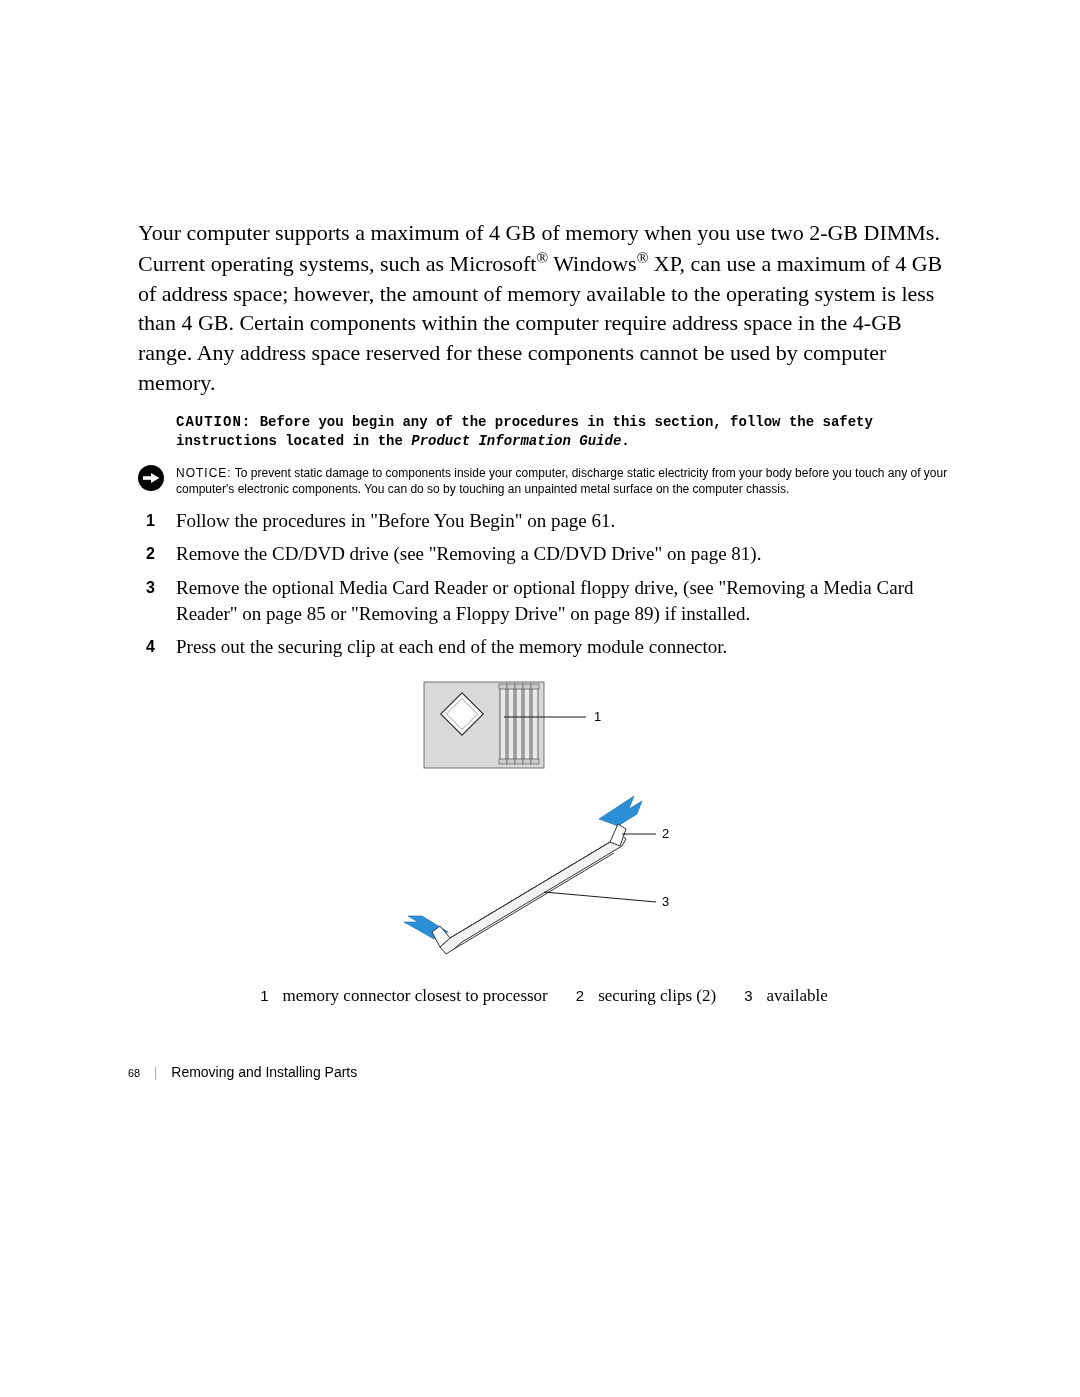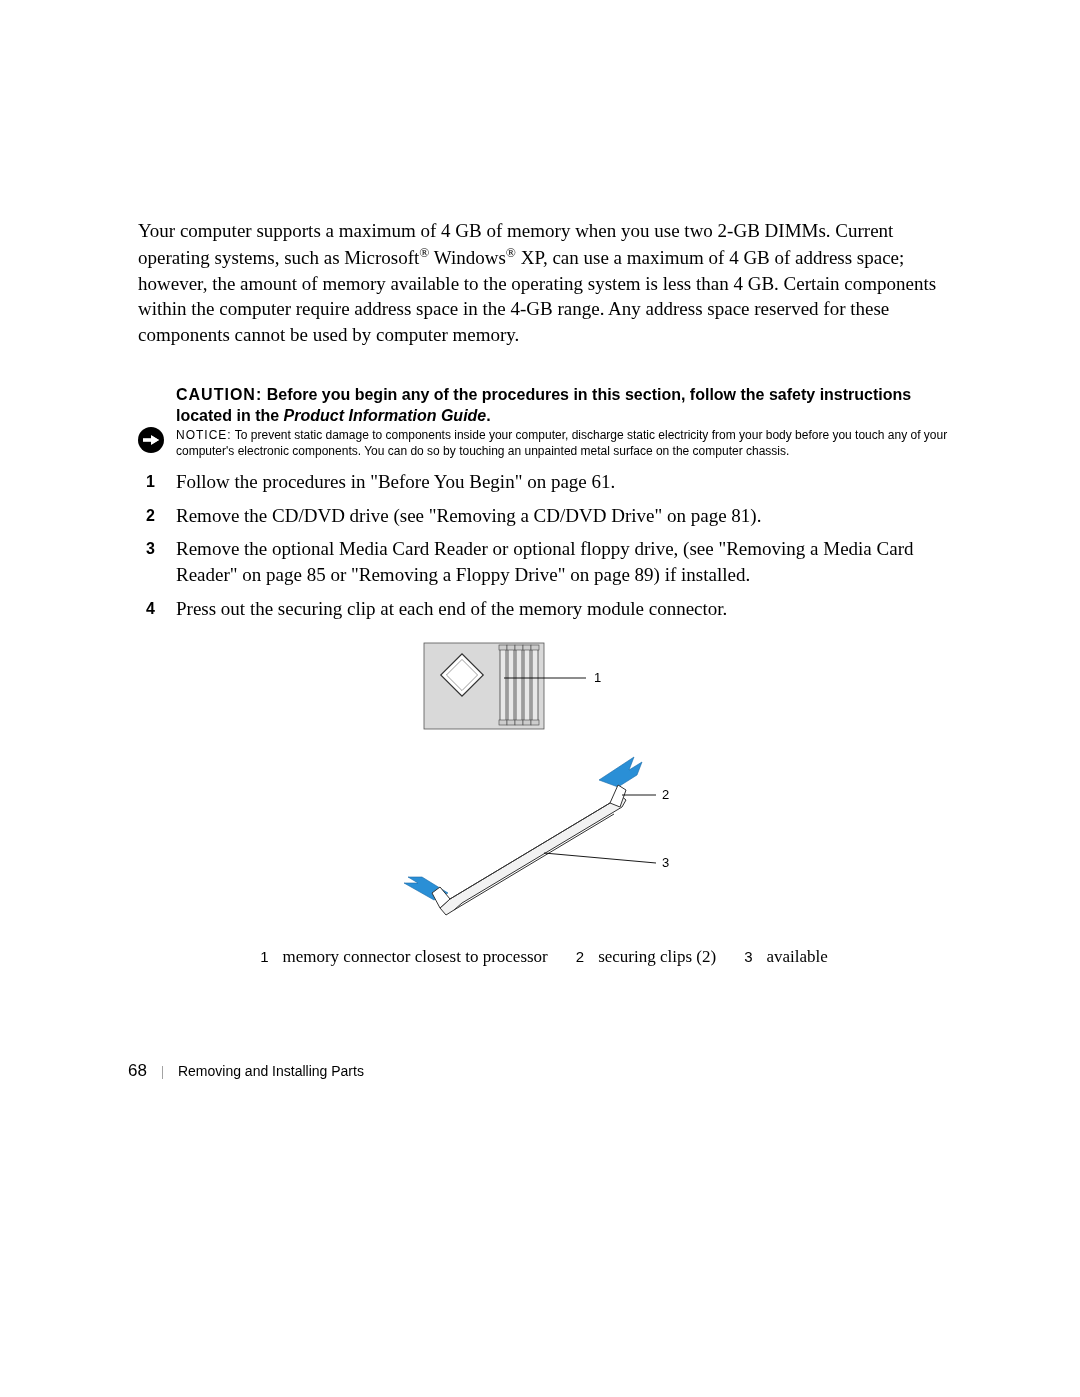--- a/index.html
+++ b/index.html
@@ -15,29 +15,30 @@
     padding: 218px 130px 0 138px;
   }
   .section-heading {
     font-family: Arial, Helvetica, sans-serif;
     font-weight: bold;
     font-size: 19px;
     margin-bottom: 10px;
     letter-spacing: -0.2px;
   }
   .body-text {
-    font-size: 19px;
-    line-height: 1.35;
-    margin-bottom: 36px;
+    font-size: 22px;
+    line-height: 1.35;
+    margin-bottom: 16px;
   }
   .sup { vertical-align: super; font-size: 0.7em; }
   .caution-block {
     margin-left: 38px;
-    font-family: Liberation Sans, sans-serif;
-    font-size: 16px;
+    margin-bottom: 14px;
+    font-family: Liberation Mono, monospace;
+    font-size: 14px;
     line-height: 1.35;
   }
   .caution-block .label { letter-spacing: 1px; }
   .caution-block .bold { font-weight: bold; }
   .caution-block .italic { font-style: italic; font-weight: bold; }
   .notice-row {
     display: flex;
     align-items: flex-start;
     margin-bottom: 10px;
   }
@@ -100,21 +101,21 @@
   .footer {
     position: absolute;
     left: 128px;
     bottom: 316px;
     display: flex;
     align-items: baseline;
     gap: 14px;
   }
   .footer .pn {
     font-family: Arial, Helvetica, sans-serif;
-    font-size: 17px;
+    font-size: 11px;
   }
   .footer .sep {
     color: #888;
     font-size: 15px;
   }
   .footer .sec {
     font-family: Arial, Helvetica, sans-serif;
     font-size: 14px;
   }
 </style>

